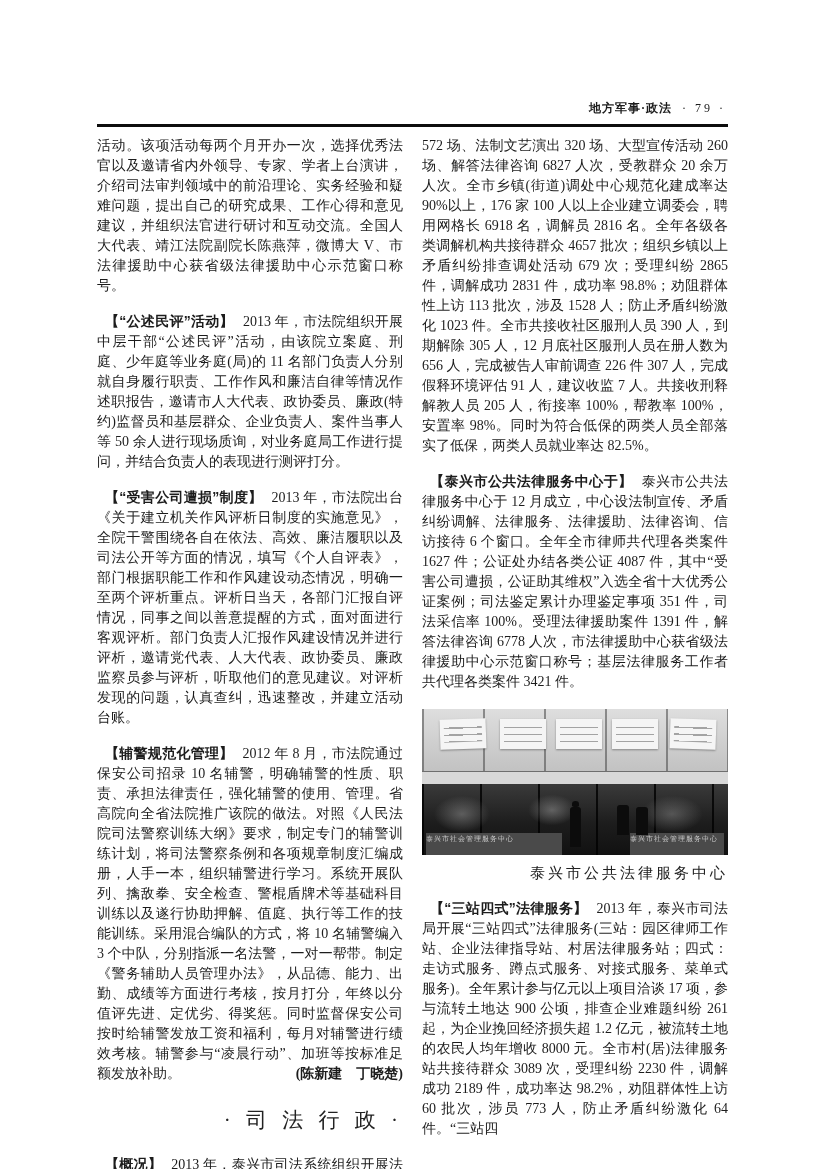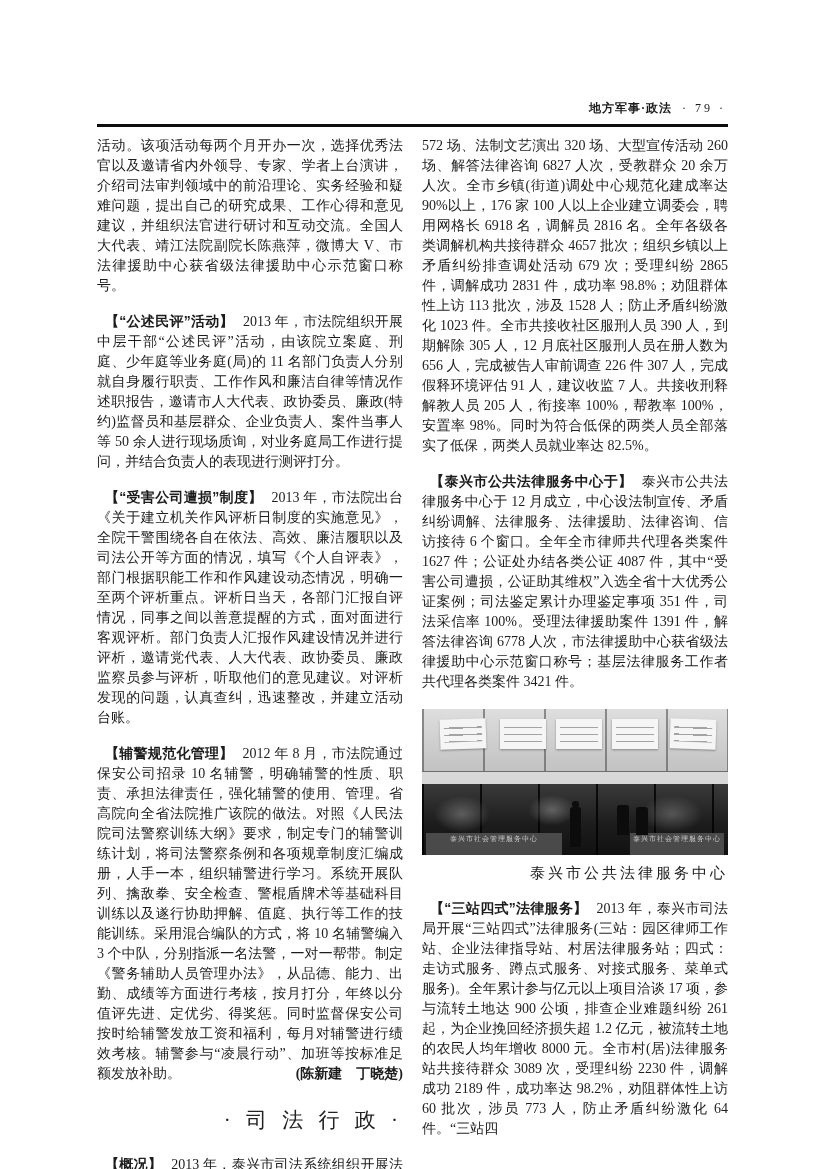--- a/index.html
+++ b/index.html
@@ -116,21 +116,21 @@
       linear-gradient(#3a3a3a, #1d1d1d 55%, #111111);
   }
   .banner {
     position: absolute;
     height: 27px;
     top: 124px;
     background: #4a4a4a;
     color: #c9c9c9;
     font-size: 7px;
     line-height: 13px;
-    text-align: center;
+    text-align: left;
     letter-spacing: 1px;
     overflow: hidden;
     white-space: nowrap;
   }
   .banner-left { left: 4px; width: 136px; }
   .banner-right { left: 208px; width: 94px; }
   .silhouette {
     position: absolute;
     background: #0c0c0c;
     border-radius: 3px 3px 0 0;

